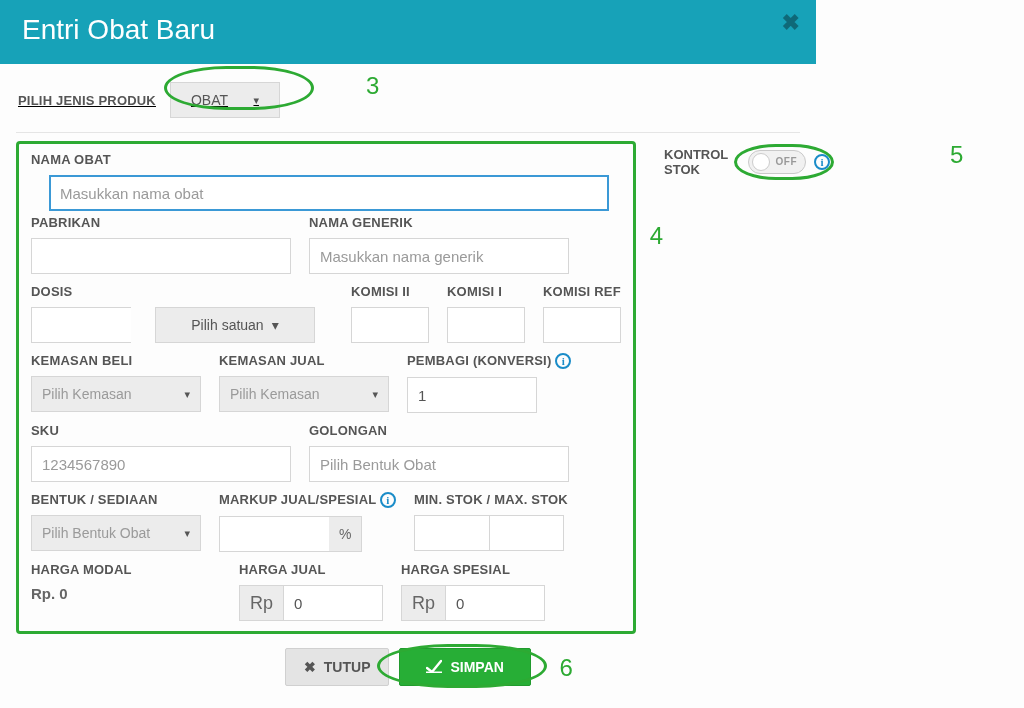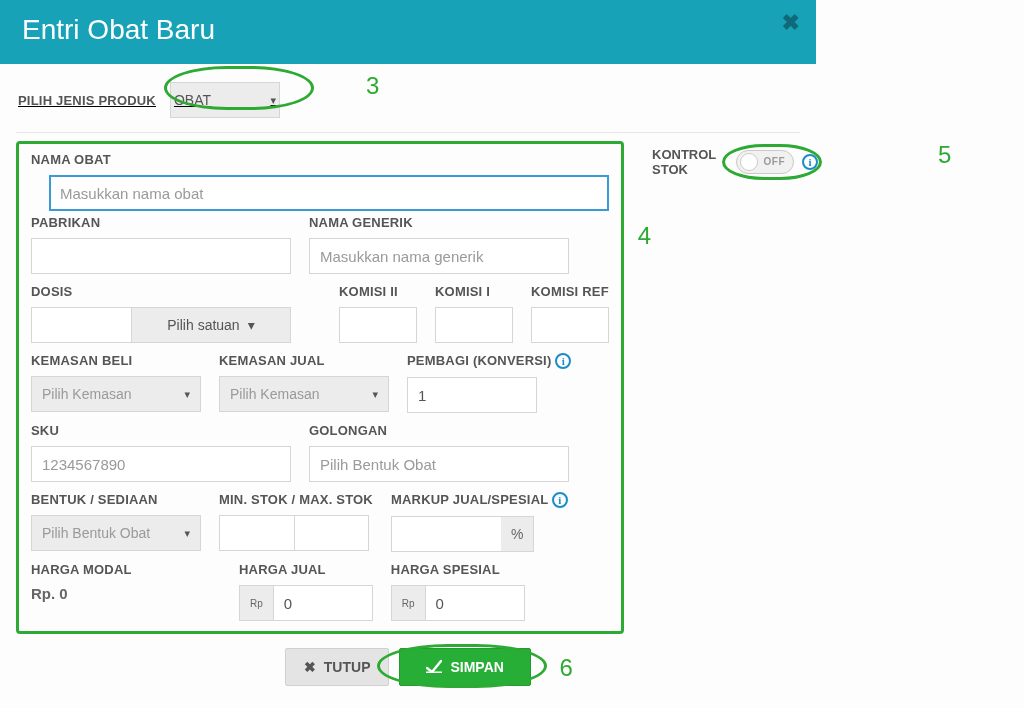--- a/index.html
+++ b/index.html
@@ -28,42 +28,42 @@
   }
   .label {
     font-size: 13px; font-weight: bold; color: #555; letter-spacing: .2px;
   }
   .select, .input, .small-input, .currency, .unitsel {
     height: 36px; border: 1px solid #d6d6d6; background: #fff;
     font-size: 15px; color: #555; padding: 0 10px;
   }
   .select { background: #ececec; display: inline-flex; align-items: center; justify-content: space-between; gap: 10px; cursor: pointer; }
   .select .caret { font-size: 11px; color: #555; }
-  .select.small { width: 110px; font-size: 14px; padding: 0 3px; }
+  .select.small { width: 110px; font-size: 14px; padding: 0 20px; }
   .select.kemasan { width: 170px; font-size: 14px; }
   .unitsel { width: 160px; background: #ececec; display: inline-flex; align-items: center; justify-content: center; gap: 8px; cursor: pointer; font-size: 14px;}
   .input::placeholder, .select .ph { color: #9a9a9a; font-weight: 400; }
   .maincols { display: flex; gap: 28px; padding-top: 8px; }
   .leftcol { flex: 0 0 590px; border: 3px solid #2daa33; border-radius: 4px; padding: 8px 12px 10px 12px; position: relative; }
   .rightcol { flex: 1; padding-top: 6px; }
   .row { display: flex; gap: 18px; margin-bottom: 10px; margin-top: 4px; }
   .field { display: flex; flex-direction: column; gap: 8px; }
   .field > .label { margin-bottom: 0; }
   input.input { outline: none; }
   .wide { width: 560px; }
   .w260 { width: 260px; }
   .w100 { width: 100px; }
   .w78  { width: 78px; }
   .w130 { width: 130px; }
   .wsku { width: 260px; }
   .placeholder { color: #9a9a9a; }
   .currency-wrap { display: flex; }
   .currency-prefix {
     background: #ececec; border: 1px solid #d6d6d6; height: 36px;
-    display: inline-flex; align-items: center; padding: 0 10px; font-size: 10px; color: #666;
+    display: inline-flex; align-items: center; padding: 0 10px; font-size: 18px; color: #666;
     border-right: none;
   }
   .currency-input {
     height: 36px; border: 1px solid #d6d6d6; font-size: 15px; color: #555; padding: 0 10px; width: 100px;
   }
   .pct-wrap { display: flex; }
   .pct-suffix {
     background: #ececec; border: 1px solid #d6d6d6; height: 36px;
     display: inline-flex; align-items: center; padding: 0 10px; font-size: 14px; color: #666;
     border-left: none;
@@ -145,21 +145,21 @@
           </div>
           <div class="field">
             <span class="label">NAMA GENERIK</span>
             <input class="input w260" placeholder="Masukkan nama generik" style="">
           </div>
         </div>
 
         <div class="row">
           <div class="field">
             <span class="label">DOSIS</span>
-            <div style="display:flex;">
+            <div style="display:flex;gap:24px;">
               <input class="input w100" style="border-right: none;">
               <div class="unitsel">
                 <span class="ph">Pilih satuan</span>
                 <span class="caret">▾</span>
               </div>
             </div>
           </div>
           <div style="flex:1"></div>
           <div class="field">
             <span class="label">KOMISI II</span>
@@ -209,37 +209,37 @@
             <input class="input w260 placeholder" placeholder="Pilih Bentuk Obat" style="">
           </div>
         </div>
 
         <div class="row">
           <div class="field">
             <span class="label">BENTUK / SEDIAAN</span>
             <div class="select kemasan">
               <span class="ph">Pilih Bentuk Obat</span>
               <span class="caret">▾</span>
-            </div>
-          </div>
-          <div class="field">
-            <span class="label">MIN. STOK / MAX. STOK</span>
-            <div class="twoinputs">
-              <input class="input" style="">
-              <input class="input" style="">
             </div>
           </div>
           <div class="field">
             <span class="label">
               <span>MARKUP JUAL/SPESIAL</span>
               <span class="info-icon">i</span>
             </span>
             <div class="pct-wrap">
               <input class="input" style="width: 110px; border-right: none;">
               <span class="pct-suffix">%</span>
+            </div>
+          </div>
+          <div class="field">
+            <span class="label">MIN. STOK / MAX. STOK</span>
+            <div class="twoinputs">
+              <input class="input" style="">
+              <input class="input" style="">
             </div>
           </div>
         </div>
 
         <div class="row" style="margin-bottom:0;">
           <div class="field" style="width:190px;">
             <span class="label">HARGA MODAL</span>
             <span class="modal-label">Rp. 0</span>
           </div>
           <div class="field">

